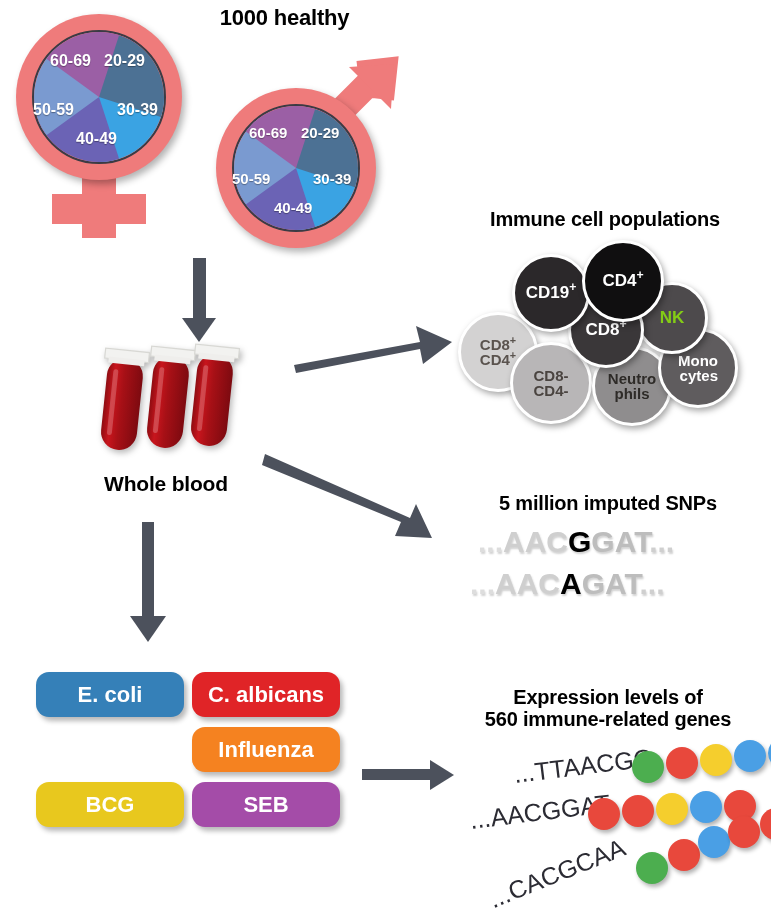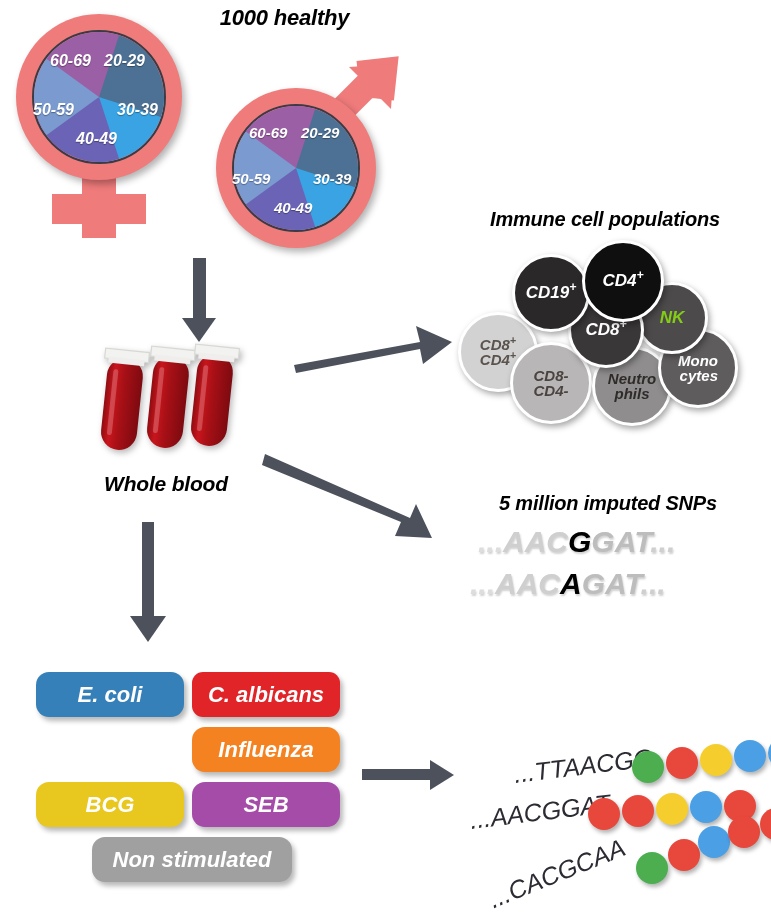--- a/index.html
+++ b/index.html
@@ -1,18 +1,18 @@
 <!DOCTYPE html>
 <html><head>
 <meta charset="utf-8">
 <style>
   html,body{margin:0;padding:0;background:#fff;}
   body{width:771px;height:922px;position:relative;overflow:hidden;
        font-family:"Liberation Sans","DejaVu Sans",sans-serif;}
-  .stage{position:absolute;inset:0;width:771px;height:922px;font-style:italic;}
+  .stage{position:absolute;inset:0;width:771px;height:922px;}
 
   
   .abs{position:absolute;}
   .ttl{font-weight:bold;color:#000;text-align:center;line-height:1.12;
        letter-spacing:-0.2px;}
 
   
   .sym{position:absolute;}
   .sym .ring{position:absolute;border-radius:50%;background:#ef7b7b;
         box-shadow:3px 4px 7px rgba(0,0,0,.30);}
@@ -224,42 +224,43 @@
     </div>
     <div class="snprow" style="left:0px;top:42px;font-size:30px;">
       <span class="f1">...</span><span class="f2">AAC</span><span class="hit">A</span><span class="f3">GAT</span><span class="tail">...</span>
     </div>
   </div>
 
   <div class="abs" style="left:36px;top:672px;width:310px;height:220px;">
     <div class="stim" style="left:0px;top:0px;width:148px;height:45px;background:#3580b8;font-size:22px;">
       <span>E. coli</span>
       </div>
-    <div class="stim" style="left:156px;top:0px;width:148px;height:45px;background:#e02427;font-size:22px;border-radius:11px;">
+    <div class="stim" style="left:156px;top:0px;width:148px;height:45px;background:#e02427;font-size:22px;">
       <span>C. albicans</span>
       </div>
     <div class="stim" style="left:156px;top:55px;width:148px;height:45px;background:#f58220;font-size:22px;">
       <span>Influenza</span>
       </div>
     <div class="stim" style="left:0px;top:110px;width:148px;height:45px;background:#e8c81e;font-size:22px;">
       <span>BCG</span>
       </div>
     <div class="stim" style="left:156px;top:110px;width:148px;height:45px;background:#a44ca8;font-size:22px;">
       <span>SEB</span>
-      </div>
-    <div class="stim" style="left:56px;top:165px;width:200px;height:45px;background:#a0a0a0;font-size:22px;">
-      <span>Non stimulated</span>
       </div>
   </div>
 
   <div class="arw" style="left:362px;top:758px;width:110px;height:34px;">
     <div class="shaft" style="left:0;top:11px;width:72px;height:11px;"></div>
     <div class="head" style="left:68px;top:2px;border-top:15px solid transparent;border-bottom:15px solid transparent;border-left:24px solid #4c515c;"></div>
   </div>
 
+  <div class="ttl abs" style="left:452px;top:686px;width:312px;font-size:20px;">
+    <div>Expression levels of</div>
+    <div>560 immune-related genes</div>
+  </div>
 
   <div class="abs" style="left:440px;top:742px;width:331px;height:180px;">
 
     <div class="strand" style="left:0px;top:0px;width:331px;height:64px;">
       <div class="seq" style="left:74px;top:18px;font-size:25px;transform:rotate(-7deg);transform-origin:left center;">...TTAACGG</div>
       <div class="bead" style="left:192px;top:9px;width:32px;height:32px;background:#4cae4f;"></div>
       <div class="bead" style="left:226px;top:5px;width:32px;height:32px;background:#e8483c;"></div>
       <div class="bead" style="left:260px;top:2px;width:32px;height:32px;background:#f5ce2d;"></div>
       <div class="bead" style="left:294px;top:-2px;width:32px;height:32px;background:#4a9fe5;"></div>
       <div class="bead" style="left:328px;top:-5px;width:32px;height:32px;background:#4a9fe5;"></div>

